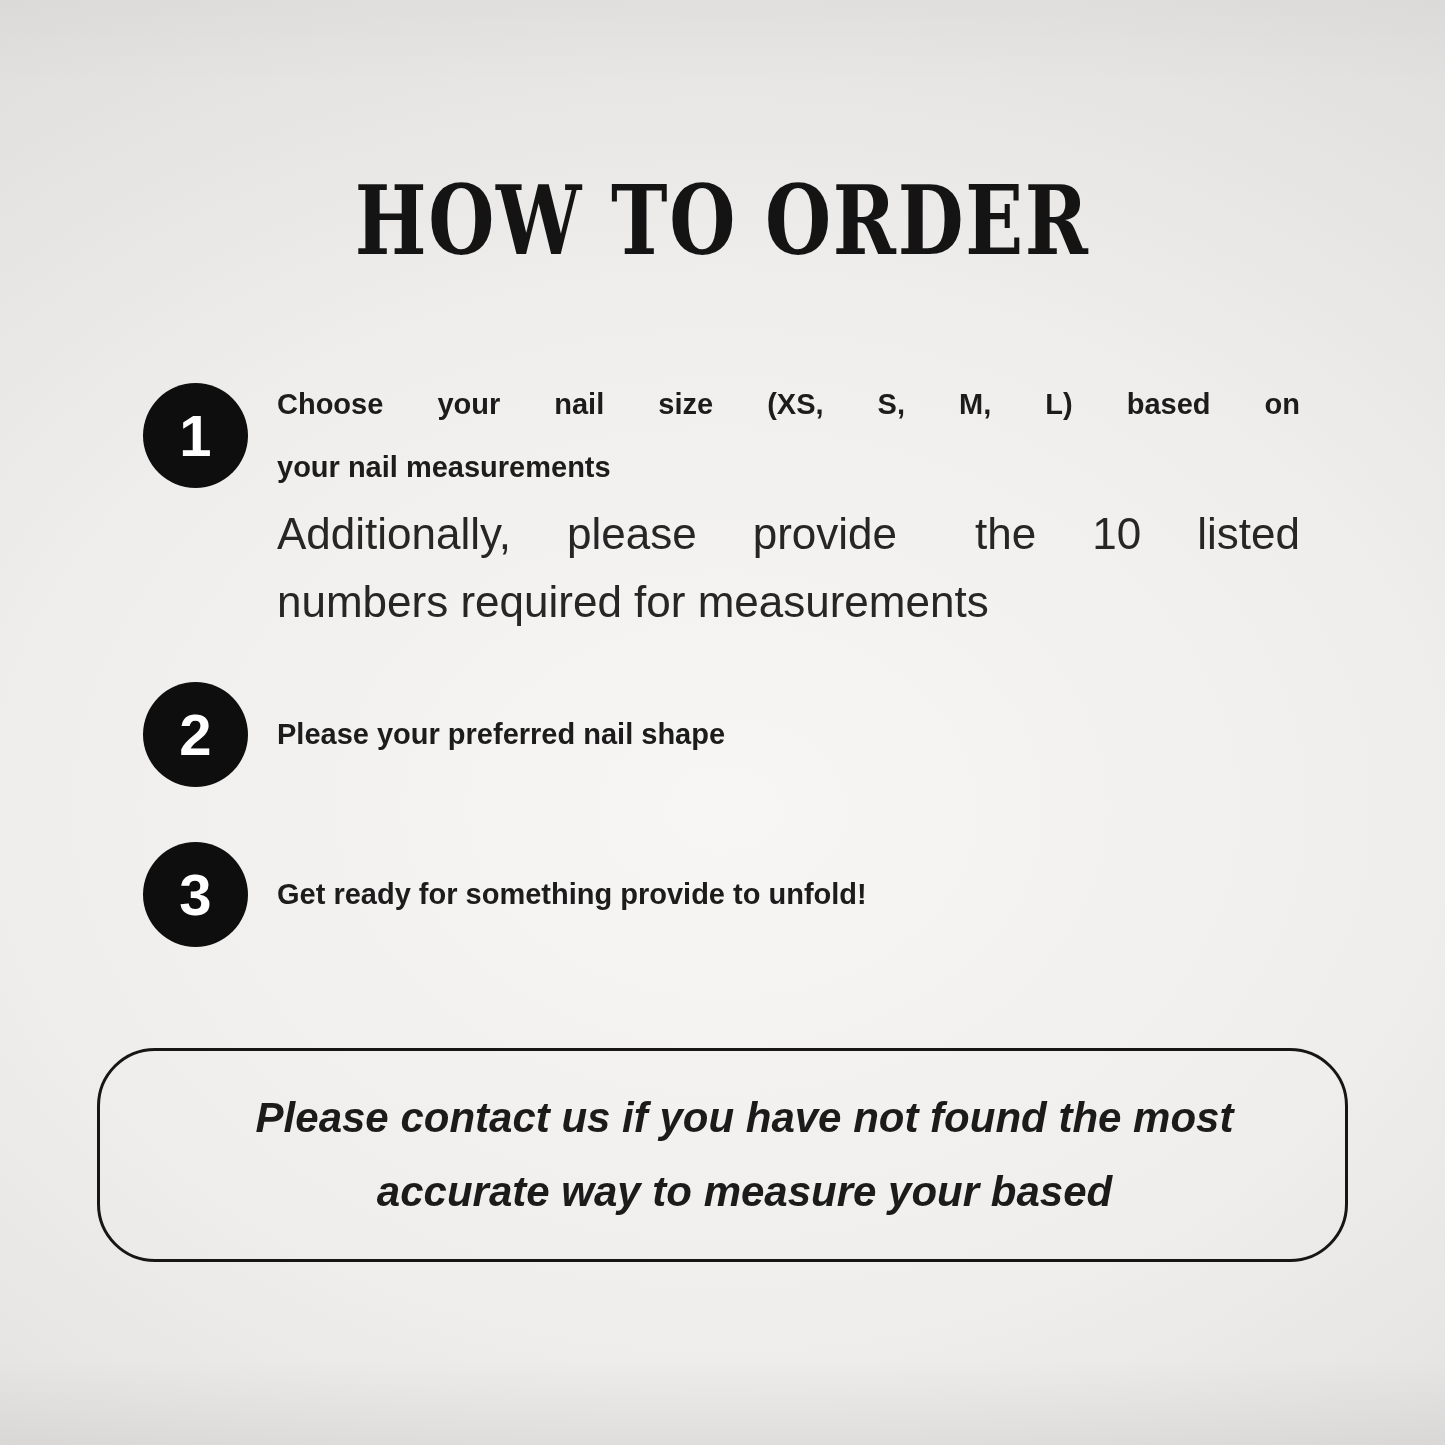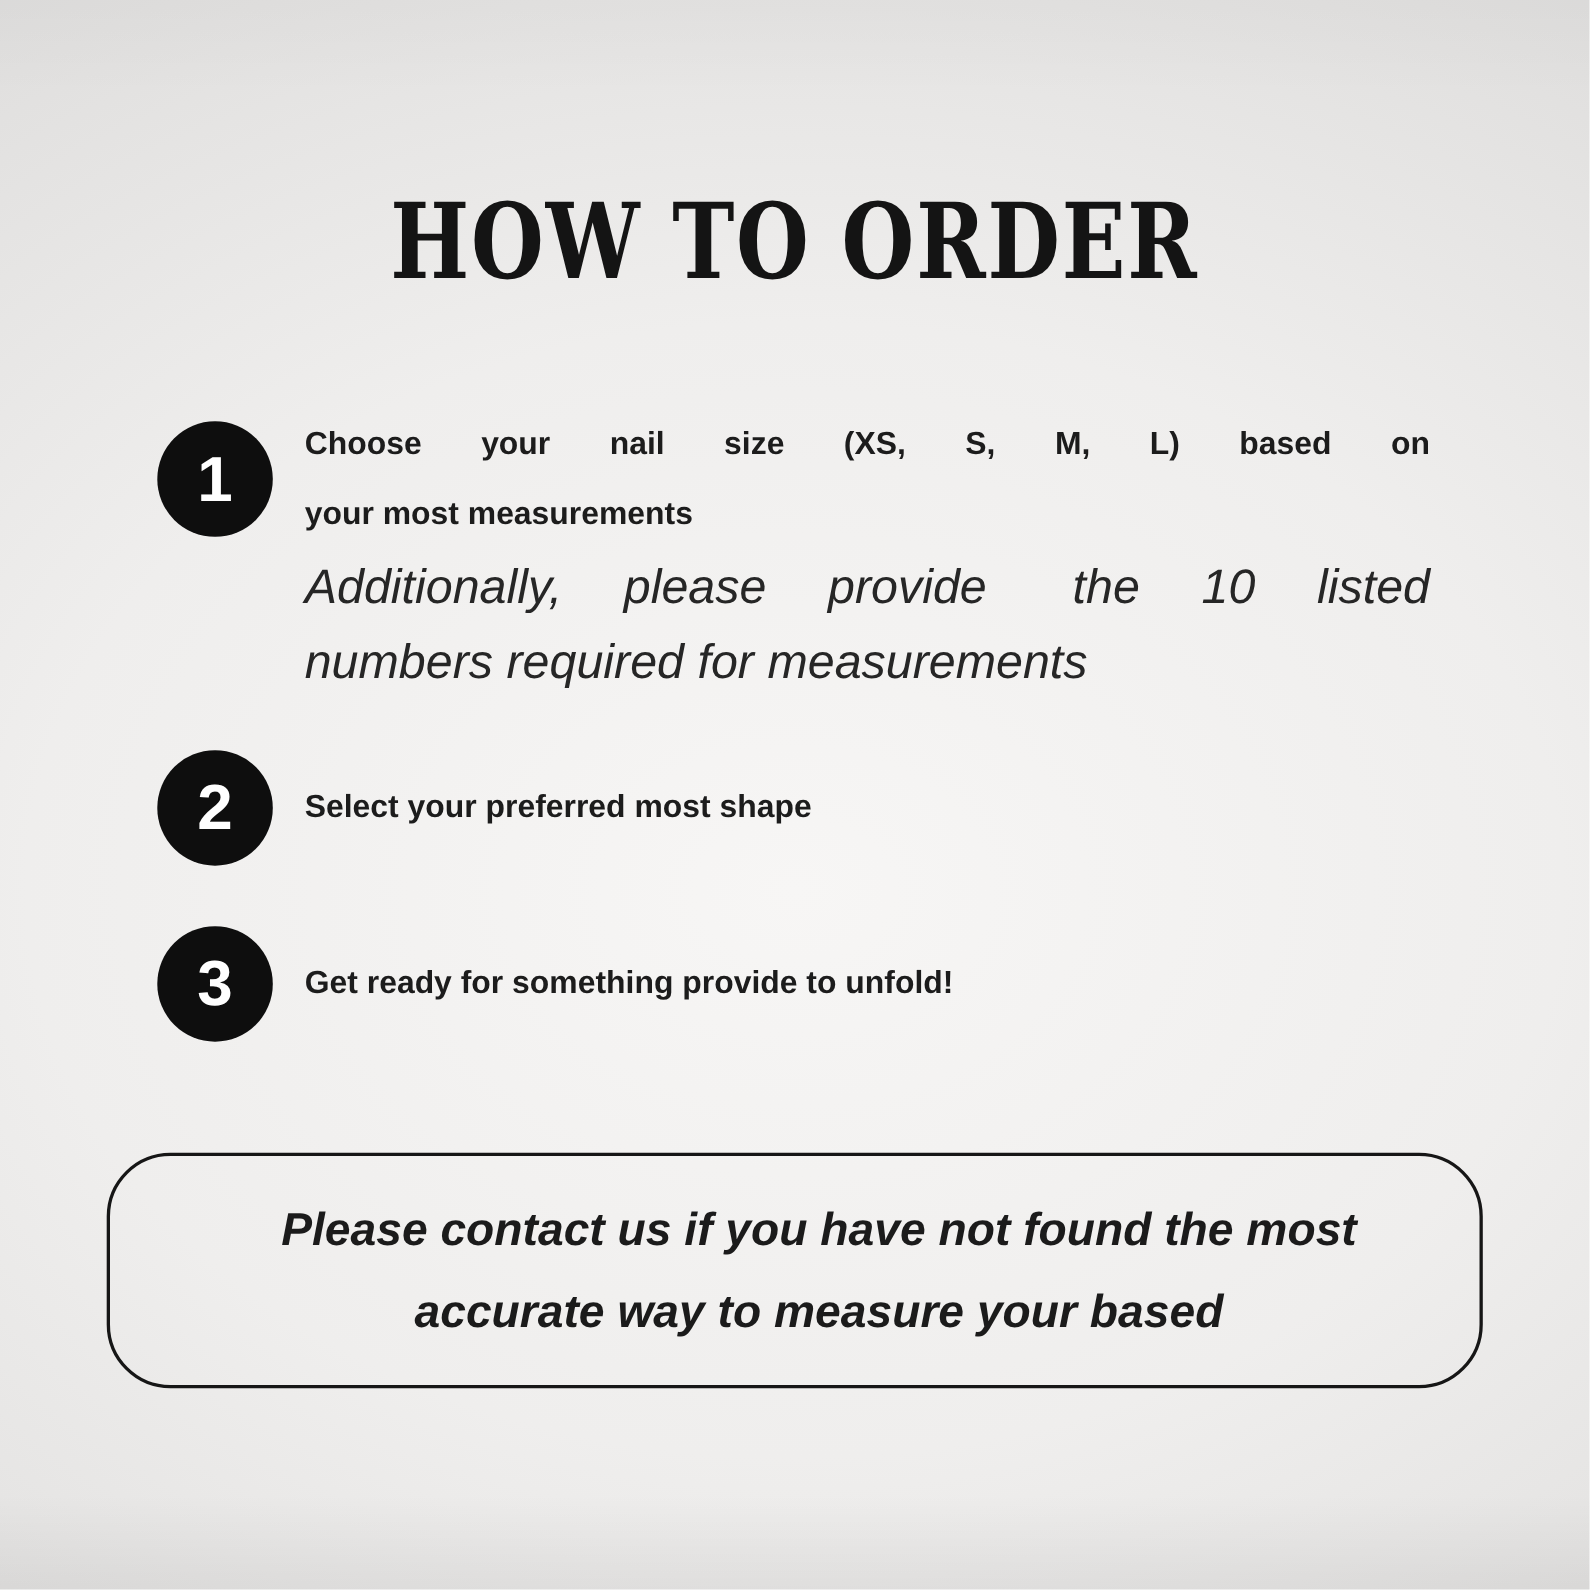--- a/index.html
+++ b/index.html
@@ -59,21 +59,21 @@
     color:var(--text);
   }
   .two-line{top:-10px;}
   .one-line{top:21px;}
   .line-justify{text-align:justify;text-align-last:justify;}
   .line-plain{white-space:nowrap;}
 
   
   .note{
     position:absolute;left:277px;top:500px;width:1023px;
-    font-style:italic;font-weight:400;
+    font-weight:400;
     font-size:44px;line-height:68px;
     color:#262626;
   }
 
   
   .footer-box{
     position:absolute;left:97px;top:1048px;
     width:1251px;height:214px;
     border:3.5px solid var(--border);
     border-radius:58px;
@@ -97,35 +97,35 @@
   <div class="title-wrap">
     <div class="title">HOW TO ORDER</div>
   </div>
 
   <div class="step step-1">
     <div class="badge">
       <span class="badge-num">1</span>
     </div>
     <div class="step-text two-line">
       <div class="line-justify">Choose your nail size (XS, S, M, L) based on</div>
-      <div class="line-plain">your most measurements</div>
+      <div class="line-plain">your nail measurements</div>
     </div>
   </div>
 
   <div class="note">
     <div class="line-justify">Additionally, please provide  the 10 listed</div>
     <div class="line-plain">numbers required for measurements</div>
   </div>
 
   <div class="step step-2">
     <div class="badge">
       <span class="badge-num">2</span>
     </div>
     <div class="step-text one-line">
-      <div class="line-plain">Select your preferred most shape</div>
+      <div class="line-plain">Please your preferred nail shape</div>
     </div>
   </div>
 
   <div class="step step-3">
     <div class="badge">
       <span class="badge-num">3</span>
     </div>
     <div class="step-text one-line">
       <div class="line-plain">Get ready for something provide to unfold!</div>
     </div>

